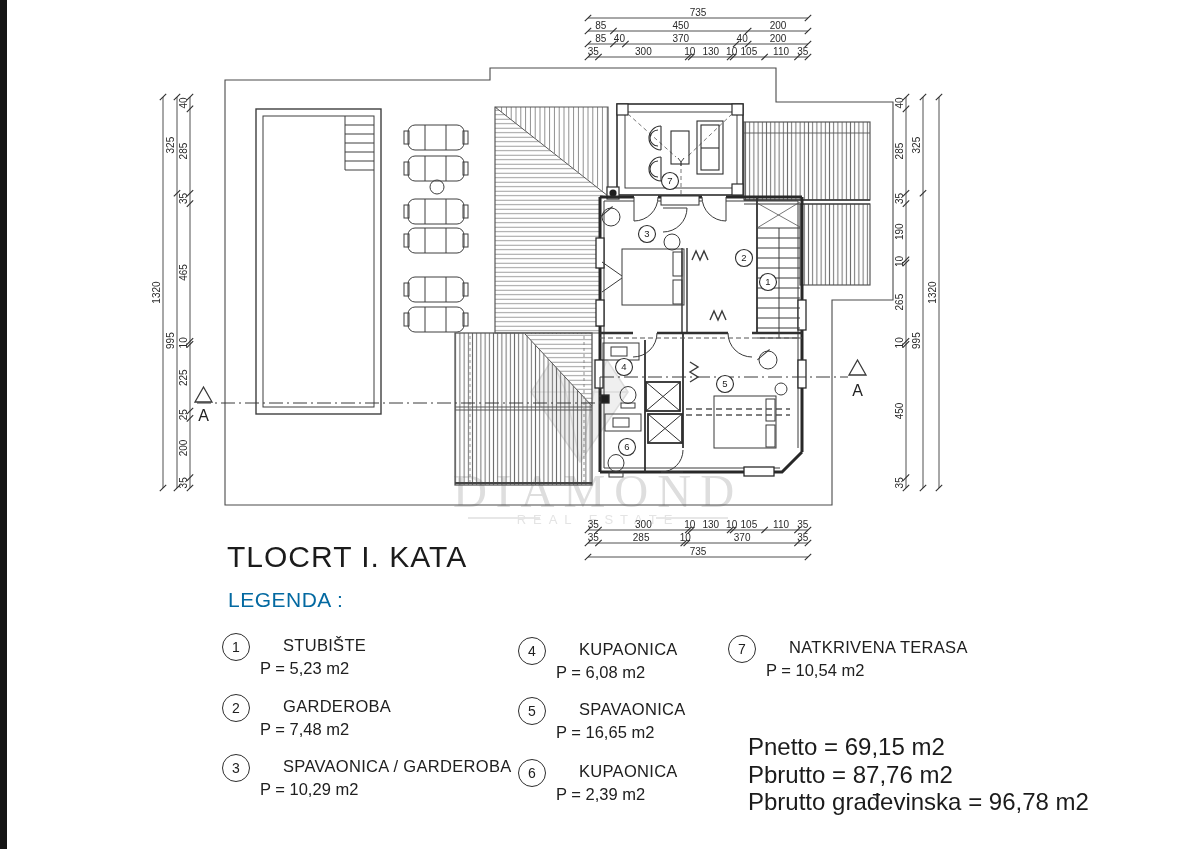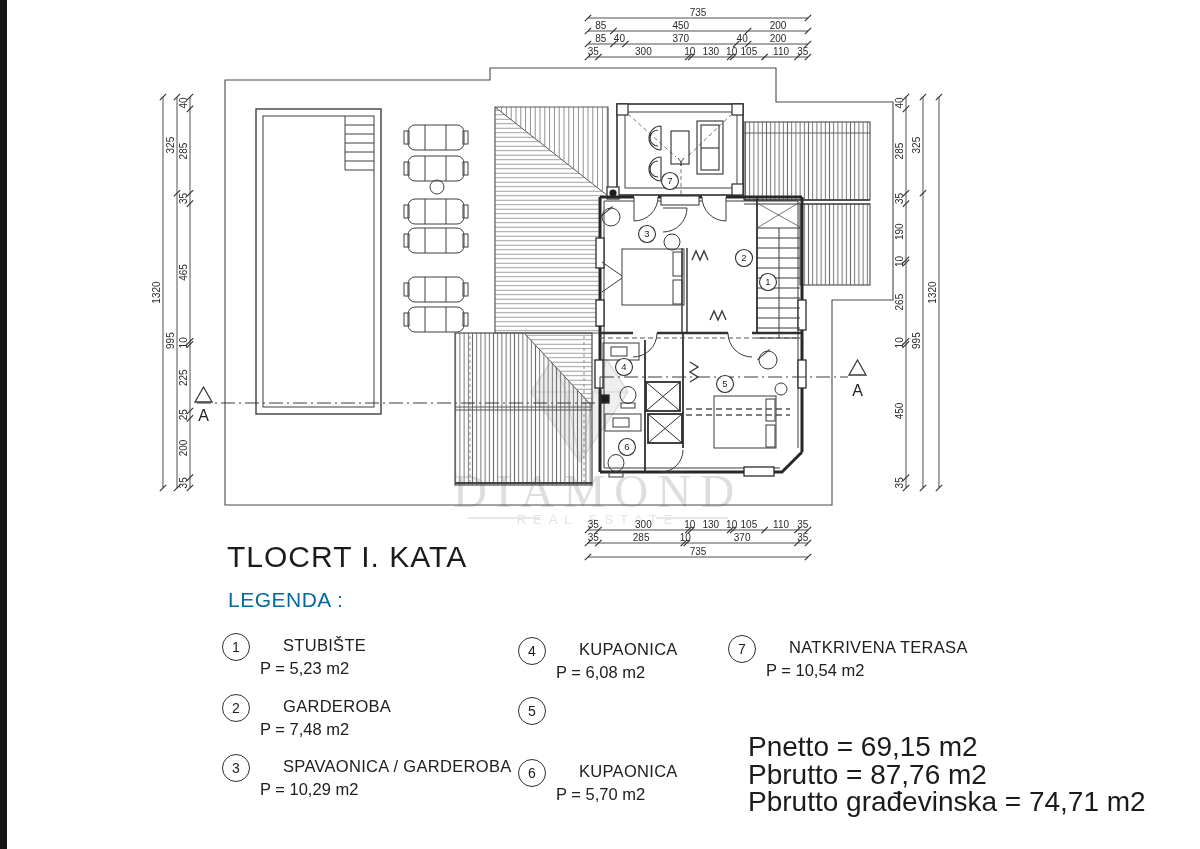--- a/index.html
+++ b/index.html
@@ -9,21 +9,21 @@
   #plan-svg{position:absolute;left:0;top:0;}
   .abs{position:absolute;}
   #doc-title{left:227px;top:540px;font-size:30px;color:#1b1b1b;letter-spacing:1px;}
   #legend-heading{left:228px;top:588px;font-size:21px;color:#0369a1;letter-spacing:.5px;}
   .legend-item{position:absolute;display:flex;gap:10px;align-items:flex-start;
                font-size:16.5px;color:#202020;}
   .lnum{flex:0 0 auto;width:26px;height:26px;border:1.7px solid #2e2e2e;border-radius:50%;
         display:flex;align-items:center;justify-content:center;font-size:14px;margin-top:-3px;}
   .ltext div:first-child{letter-spacing:.3px;margin-left:23px;}
   .ltext div:last-child{margin-top:4px;}
-  #totals{left:748px;top:733px;font-size:28px;color:#1b1b1b;line-height:27.5px;}
+  #totals{left:748px;top:733px;font-size:24px;color:#1b1b1b;line-height:27.5px;}
 </style>
 </head>
 <body>
 
 <div id="stage">
   <div id="edge-strip"></div>
 
   <svg id="plan-svg" width="1200" height="849" viewBox="0 0 1200 849">
     <defs>
       <pattern id="hatchH" width="6" height="4.5" patternUnits="userSpaceOnUse">
@@ -440,34 +440,38 @@
   </div>
   <div class="legend-item" style="left:518px;top:640px">
     <div class="lnum">4</div>
     <div class="ltext">
         <div>KUPAONICA</div>
     <div>P = 6,08 m2</div>
       </div>
   </div>
   <div class="legend-item" style="left:518px;top:700px">
     <div class="lnum">5</div>
+    <div class="ltext">
+        <div>SPAVAONICA</div>
+    <div>P = 16,65 m2</div>
+      </div>
   </div>
   <div class="legend-item" style="left:518px;top:762px">
     <div class="lnum">6</div>
     <div class="ltext">
         <div>KUPAONICA</div>
-    <div>P = 5,70 m2</div>
+    <div>P = 2,39 m2</div>
       </div>
   </div>
   <div class="legend-item" style="left:728px;top:638px">
     <div class="lnum">7</div>
     <div class="ltext">
         <div>NATKRIVENA TERASA</div>
     <div>P = 10,54 m2</div>
       </div>
   </div>
 
   <div class="abs" id="totals">
     <div>Pnetto = 69,15 m2</div>
     <div>Pbrutto = 87,76 m2</div>
-    <div>Pbrutto građevinska = 74,71 m2</div>
+    <div>Pbrutto građevinska = 96,78 m2</div>
   </div>
 </div>
 
 </body></html>

